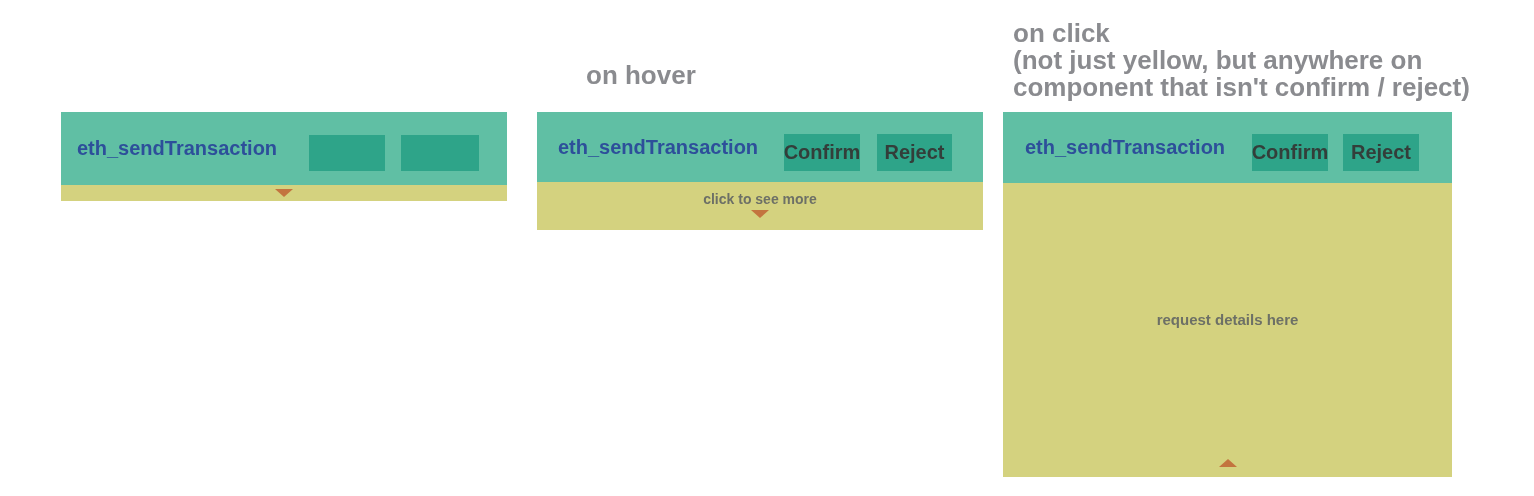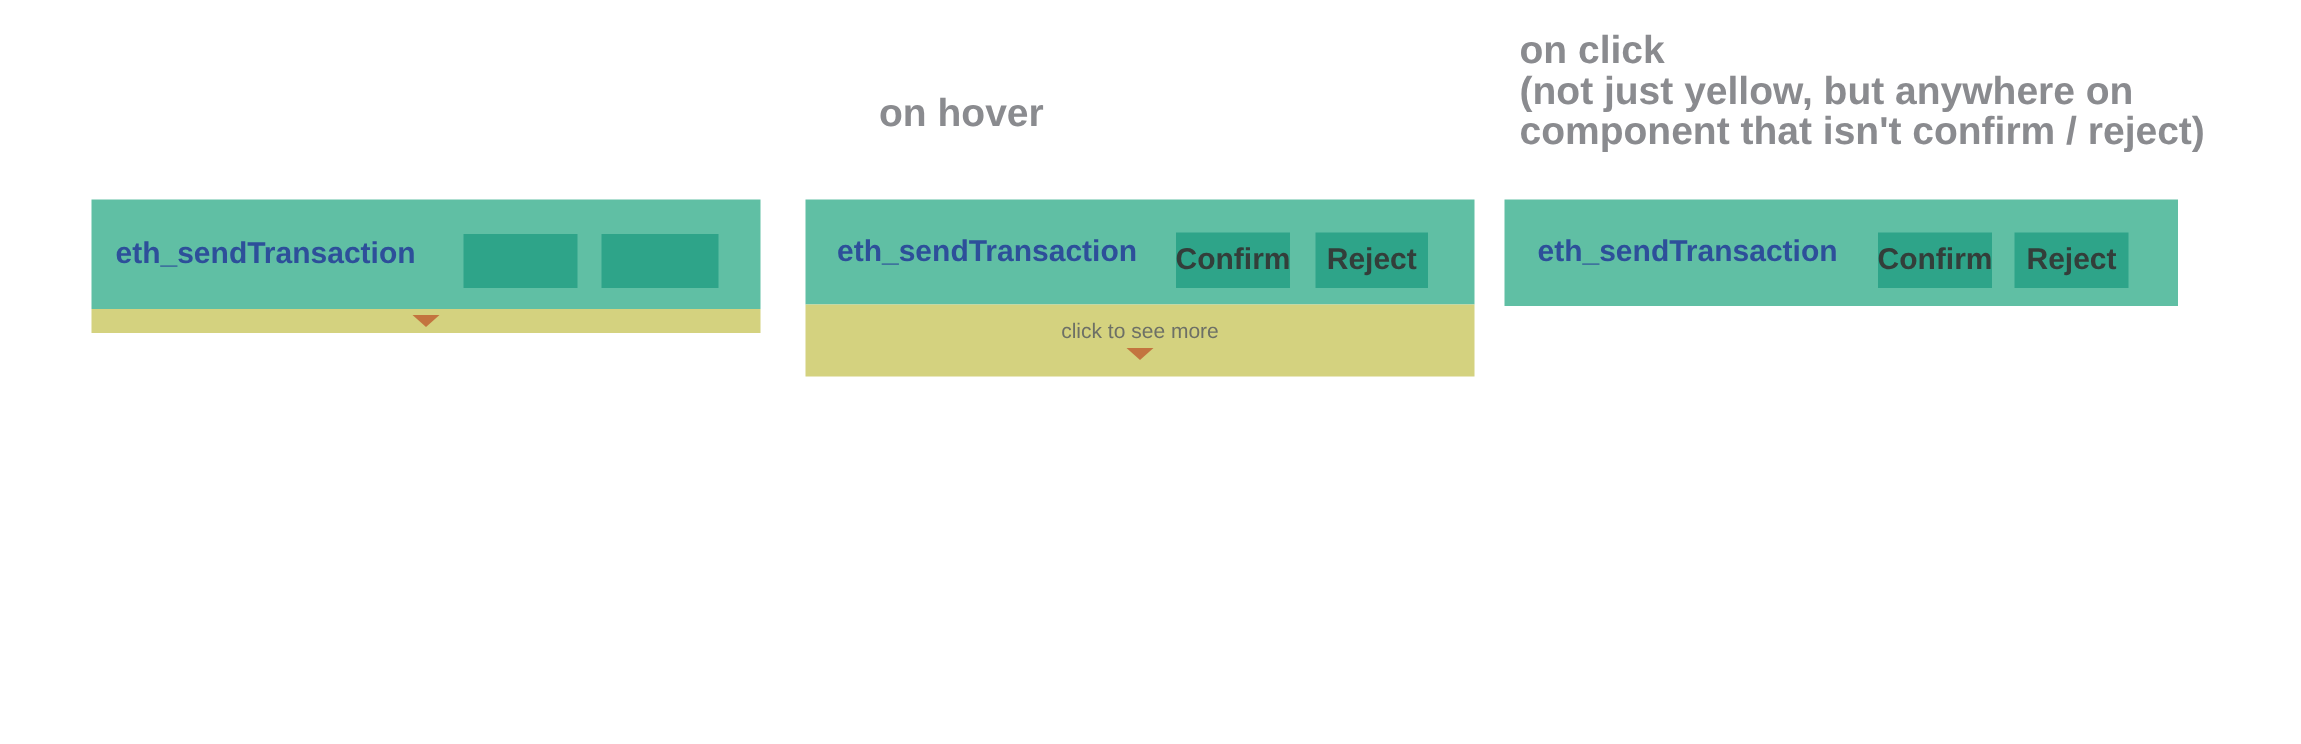--- a/index.html
+++ b/index.html
@@ -22,21 +22,21 @@
     position:absolute;
     color:var(--annotation_gray);
     font-weight:bold;
     font-size:26px;
     line-height:27px;
     white-space:pre-line;
   }
   #ann-hover{left:541px;top:62px;margin-left:45px;}
   #ann-click{left:1013px;top:20px;width:470px;}
 
-  .panel{position:absolute;margin-top:21px;}
+  .panel{position:absolute;}
   #panel-default{left:61px;top:112px;width:446px;}
   #panel-hover{left:537px;top:112px;width:446px;}
   #panel-click{left:1003px;top:112px;width:449px;}
 
   .bar{
     position:relative;
     width:100%;
     background:var(--bar_teal);
     display:flex;
     align-items:center;
@@ -82,21 +82,21 @@
     position:relative;
     width:100%;
     background:var(--panel_yellow);
   }
   #panel-default .yellow{height:16px;display:flex;align-items:center;justify-content:center;}
   #panel-hover .yellow{height:48px;text-align:center;}
   #panel-click .yellow{height:294px;}
 
   .yellow-text{
     color:var(--yellow_text_gray);
-    font-weight:normal;
+    font-weight:bold;
     font-size:14px;
   }
   #panel-hover .yellow-text{display:inline-block;margin-top:9px;}
   #panel-click .yellow-text{
     position:absolute;left:0;right:0;top:128px;
     text-align:center;font-size:15px;
   }
 
   .arr{width:0;height:0;display:block;}
   .arr-down{
@@ -145,15 +145,19 @@
       <span class="arr arr-down"></span>
     </div>
   </div>
 
   <div class="panel" id="panel-click">
     <div class="bar">
       <span class="method">eth_sendTransaction</span>
       <button class="btn btn-confirm">Confirm</button>
       <button class="btn btn-reject">Reject</button>
     </div>
+    <div class="yellow">
+      <span class="yellow-text">request details here</span>
+      <span class="arr arr-up"></span>
+    </div>
   </div>
 
 </div>
 
 </body></html>

